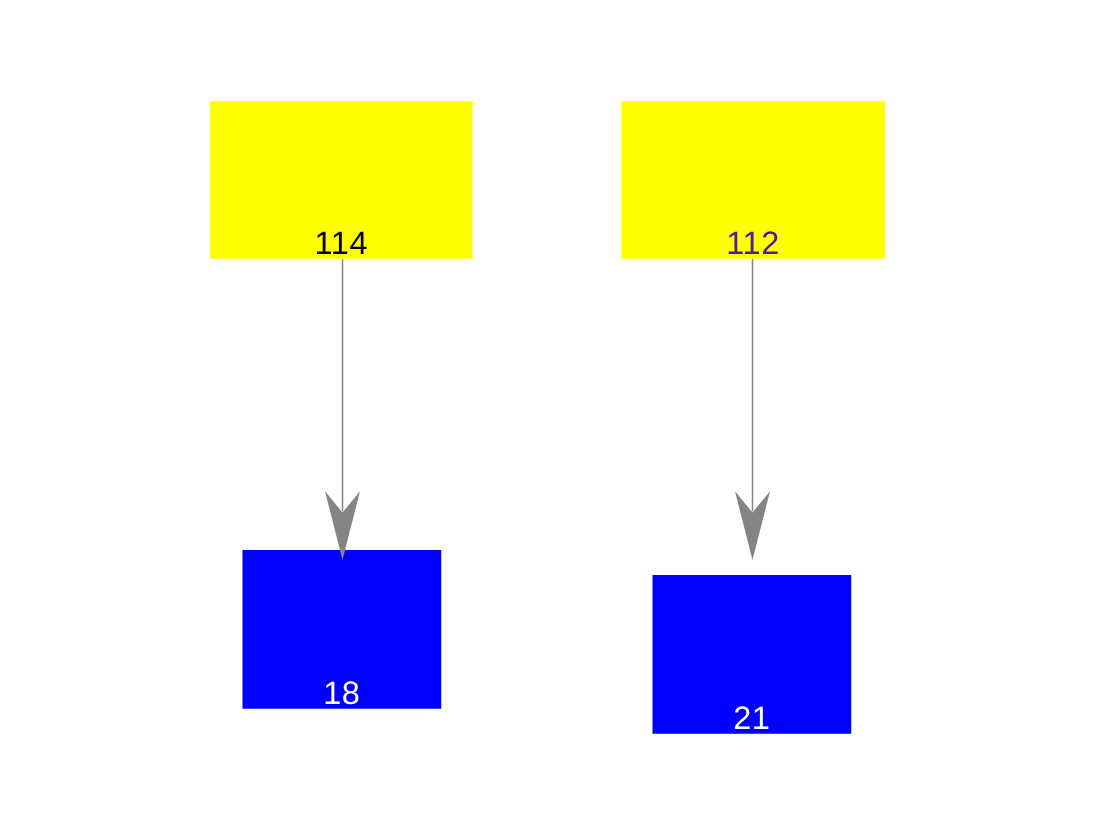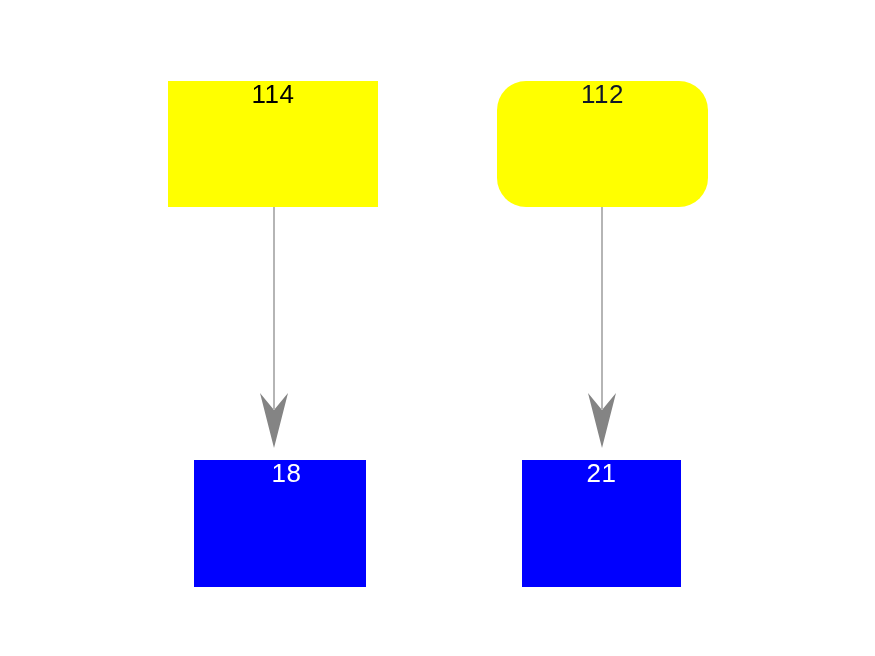--- a/index.html
+++ b/index.html
@@ -10,51 +10,51 @@
   }
   .canvas {
     position: relative;
     width: 875px;
     height: 656px;
     overflow: hidden;
   }
   .node {
     position: absolute;
     display: flex;
-    align-items: flex-start;
+    align-items: flex-end;
     justify-content: center;
   }
   .node-label {
     font-size: 26px;
     line-height: 1;
     letter-spacing: 0.5px;
   }
   .pos-top-left    { left: 168px; top: 81px;  width: 210px; height: 126px; }
   .pos-top-right   { left: 497px; top: 81px;  width: 211px; height: 126px; }
-  .pos-bottom-left { left: 194px; top: 460px; width: 159px; height: 127px; padding-left: 13px; }
+  .pos-bottom-left { left: 194px; top: 440px; width: 159px; height: 127px; }
   .pos-bottom-right{ left: 522px; top: 448px; width: 159px; height: 127px; margin-top: 12px; }
   .arrow {
     position: absolute;
     width: 32px;
     height: 241px;
     top: 207px;
   }
   .arrow-left  { left: 258px; }
   .arrow-right { left: 586px; }
 </style>
 </head>
 <body>
 
 <div class="canvas" style="background-color: rgb(255, 255, 255);">
 
   <div class="node pos-top-left" style="background-color: rgb(255, 255, 0); color: rgb(0, 0, 0);">
     <span class="node-label">114</span>
   </div>
 
-  <div class="node pos-top-right" style="background-color: rgb(255, 255, 0); color: #0f172a; border-radius: 29px;">
+  <div class="node pos-top-right" style="background-color: rgb(255, 255, 0); color: #4c1d95;">
     <span class="node-label">112</span>
   </div>
 
   <div class="node pos-bottom-left" style="background-color: rgb(0, 0, 255); color: rgb(255, 255, 255);">
     <span class="node-label">18</span>
   </div>
 
   <div class="node pos-bottom-right" style="background-color: rgb(0, 0, 255); color: rgb(255, 255, 255);">
     <span class="node-label">21</span>
   </div>

